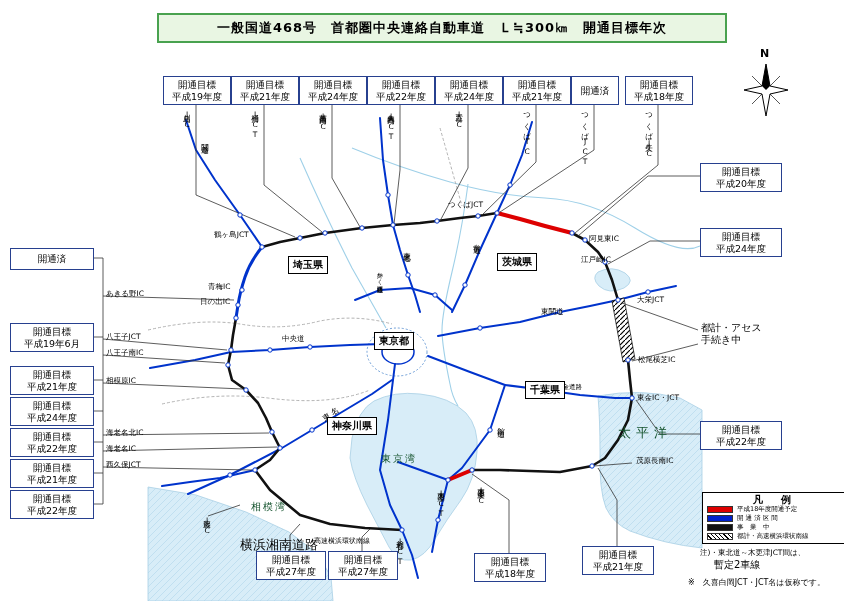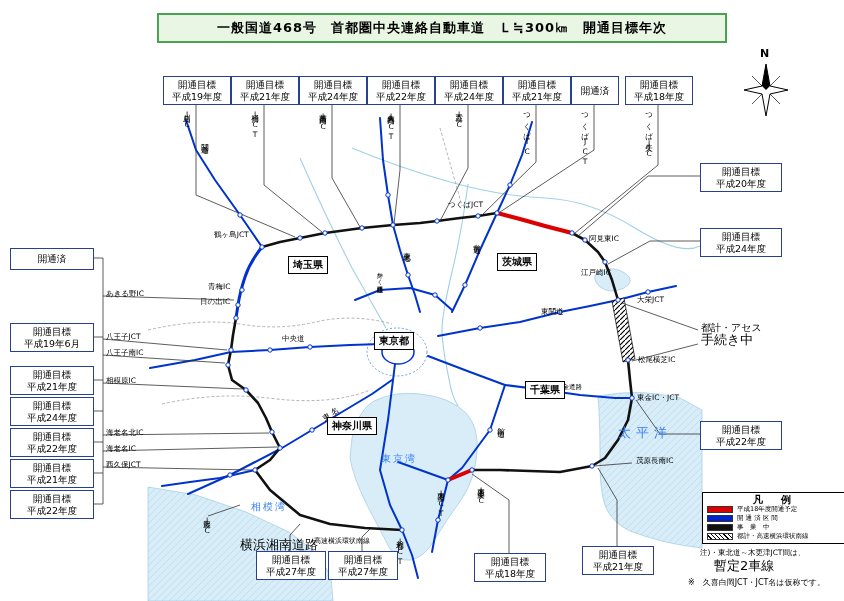--- a/index.html
+++ b/index.html
@@ -8,21 +8,21 @@
   #map-svg{position:absolute;left:0;top:0;}
   .title-box{position:absolute;left:157px;top:13px;width:566px;height:26px;line-height:26px;
  background:#e9f6e3;border:2px solid #49a24f;text-align:center;font-size:13px;font-weight:bold;letter-spacing:1px;}
   .obox{position:absolute;background:#fff;border:1px solid #27408f;display:flex;flex-direction:column;
  align-items:center;justify-content:center;font-size:9.5px;line-height:12px;text-align:center;z-index:3;}
   .pref{position:absolute;background:#fff;border:1px solid #000;font-size:10px;font-weight:bold;
  padding:1px 4px;white-space:nowrap;z-index:3;}
   .ml{position:absolute;font-size:7.5px;line-height:1.1;white-space:nowrap;z-index:2;}
   .vt{position:absolute;writing-mode:vertical-rl;text-orientation:upright;font-size:7.5px;line-height:1;
  letter-spacing:1px;white-space:nowrap;z-index:2;}
-  .water-label{position:absolute;font-size:10px;color:#3b82f6;letter-spacing:2px;z-index:2;}
+  .water-label{position:absolute;font-size:10px;color:#14532d;letter-spacing:2px;z-index:2;}
   .legend{position:absolute;background:#fff;border:1px solid #000;z-index:3;padding:2px 4px;}
   .legend-title{text-align:center;font-size:10px;font-weight:bold;letter-spacing:4px;line-height:10px;}
   .legend-row{display:flex;align-items:center;height:9px;}
   .legend-label{font-size:6.5px;white-space:nowrap;}
   .sw{width:24px;height:5px;margin-right:4px;flex:none;border:0.5px solid #333;}
   .sw-red{background:#dd0000;}
   .sw-blue{background:#0022cc;}
   .sw-black{background:#111;}
   .sw-hatch{background:repeating-linear-gradient(45deg,#fff 0 2px,#000 2px 3px);}
 </style>
@@ -250,21 +250,21 @@
 
   <div class="obox" style="left:700px;top:163px;width:80px;height:27px">
     <div>開通目標</div>
     <div>平成20年度</div>
   </div>
   <div class="obox" style="left:700px;top:228px;width:80px;height:27px">
     <div>開通目標</div>
     <div>平成24年度</div>
   </div>
   <div class="ml" style="left:701px;top:322px;font-size:10px;line-height:11px">都計・アセス</div>
-  <div class="ml" style="left:701px;top:334px;font-size:13px;line-height:11px">手続き中</div>
+  <div class="ml" style="left:701px;top:334px;font-size:10px;line-height:11px">手続き中</div>
   <div class="obox" style="left:700px;top:421px;width:80px;height:27px">
     <div>開通目標</div>
     <div>平成22年度</div>
   </div>
 
   <div class="obox" style="left:256px;top:551px;width:68px;height:27px">
     <div>開通目標</div>
     <div>平成27年度</div>
   </div>
   <div class="obox" style="left:328px;top:551px;width:68px;height:27px">
@@ -298,21 +298,21 @@
   <div class="ml" style="left:541px;top:308px">東関道</div>
   <div class="vt" style="left:497px;top:422px">館山道</div>
   <div class="ml" style="left:556px;top:384px;font-size:6.5px">東金道路</div>
   <div class="vt" style="left:377px;top:268px;font-size:6px;letter-spacing:0">外かく環状道路</div>
 
   <div class="ml" style="left:214px;top:231px">鶴ヶ島JCT</div>
   <div class="ml" style="left:208px;top:283px">青梅IC</div>
   <div class="ml" style="left:200px;top:298px">日の出IC</div>
   <div class="ml" style="left:448px;top:201px">つくばJCT</div>
   <div class="ml" style="left:589px;top:235px">阿見東IC</div>
-  <div class="ml" style="left:581px;top:269px">江戸崎IC</div>
+  <div class="ml" style="left:581px;top:256px">江戸崎IC</div>
   <div class="ml" style="left:637px;top:296px">大栄JCT</div>
   <div class="ml" style="left:638px;top:356px">松尾横芝IC</div>
   <div class="ml" style="left:637px;top:394px">東金IC・JCT</div>
   <div class="ml" style="left:636px;top:457px">茂原長南IC</div>
   <div class="vt" style="left:477px;top:482px">木更津東IC</div>
   <div class="vt" style="left:437px;top:486px">木更津JCT</div>
   <div class="vt" style="left:203px;top:514px">藤沢IC</div>
   <div class="vt" style="left:396px;top:534px">釜利谷JCT</div>
   <div class="ml" style="left:240px;top:538px;font-size:13px">横浜湘南道路</div>
   <div class="ml" style="left:314px;top:538px;font-size:7px">高速横浜環状南線</div>
@@ -331,16 +331,16 @@
       <span class="sw sw-black"></span>
       <span class="legend-label">事　業　中</span>
     </div>
     <div class="legend-row">
       <span class="sw sw-hatch"></span>
       <span class="legend-label">都計・高速横浜環状南線</span>
     </div>
   </div>
 
   <div class="ml" style="left:700px;top:549px;font-size:7.5px">注)・東北道～木更津JCT間は、</div>
-  <div class="ml" style="left:714px;top:559px;font-size:13px">暫定2車線</div>
+  <div class="ml" style="left:714px;top:559px;font-size:10px">暫定2車線</div>
   <div class="ml" style="left:688px;top:579px;font-size:8px">※　久喜白岡JCT・JCT名は仮称です。</div>
 
 </div>
 
 </body></html>

